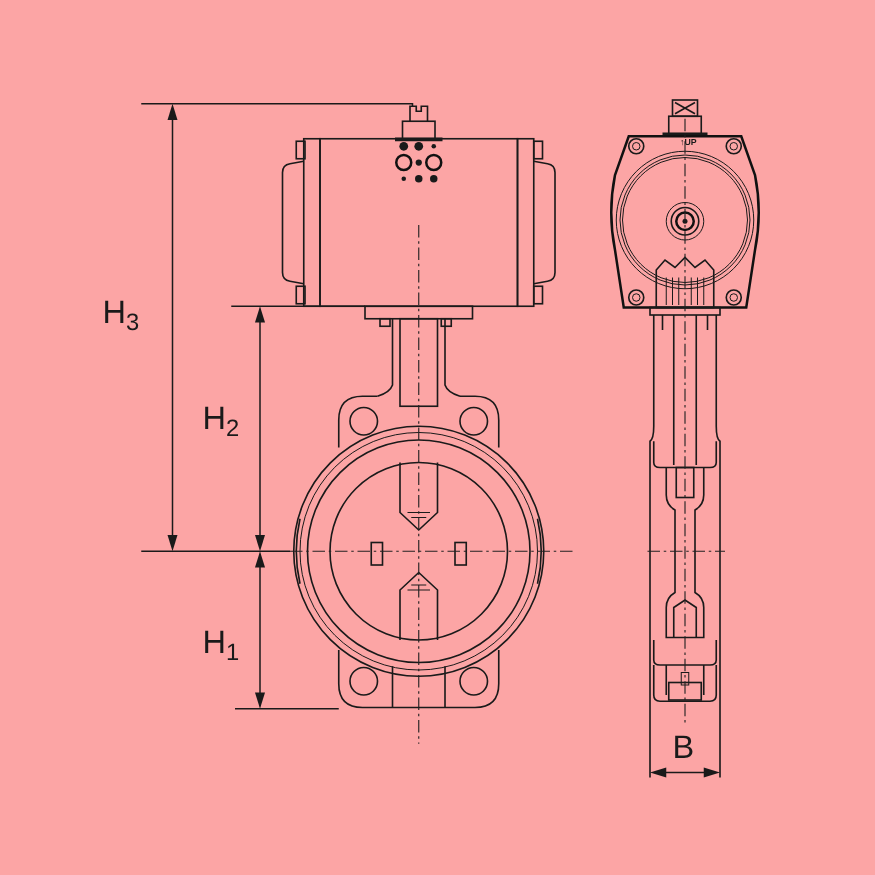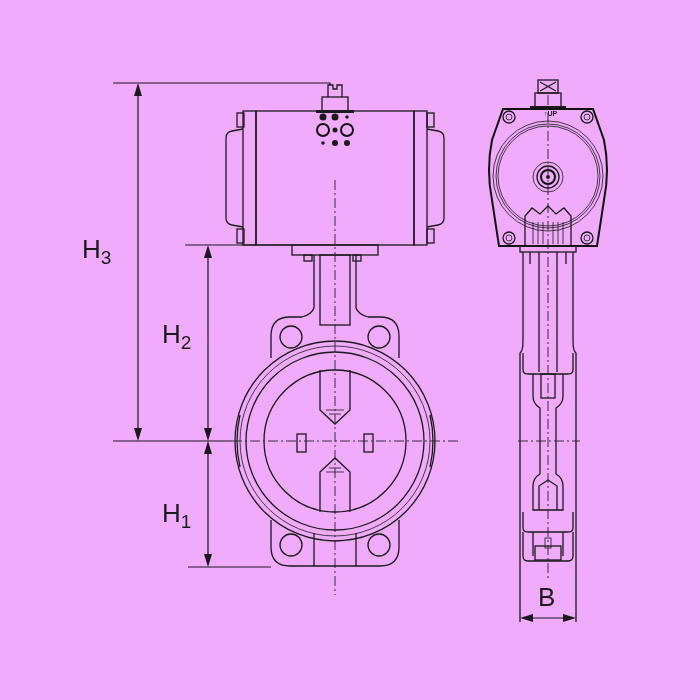--- a/index.html
+++ b/index.html
@@ -1,16 +1,16 @@
 <!DOCTYPE html>
 <html><head>
 <meta charset="utf-8">
 <style>
   html, body { margin: 0; padding: 0; background: #ffffff; }
-  #stage { position: relative; width: 700px; height: 700px; background: #f0abfc; overflow: hidden; }
+  #stage { position: relative; width: 700px; height: 700px; background: #fca5a5; overflow: hidden; }
   svg { position: absolute; left: 0; top: 0; }
   .ln { fill: none; stroke: #1a1a1a; stroke-width: 1.3; }
   .th { fill: none; stroke: #1a1a1a; stroke-width: 0.8; }
   .tk { fill: none; stroke: #111; stroke-width: 2; }
   .cl { fill: none; stroke: #222; stroke-width: 0.9; stroke-dasharray: 10 3 2 3; }
   .dim { fill: none; stroke: #1a1a1a; stroke-width: 1.2; }
   .lbl { font-family: "Liberation Sans", sans-serif; font-size: 26px; fill: #1a1a1a; }
   .sub { font-family: "Liberation Sans", sans-serif; font-size: 19px; fill: #1a1a1a; }
   .tiny { font-family: "Liberation Sans", sans-serif; font-size: 7px; font-weight: bold; fill: #1a1a1a; }
 </style>

